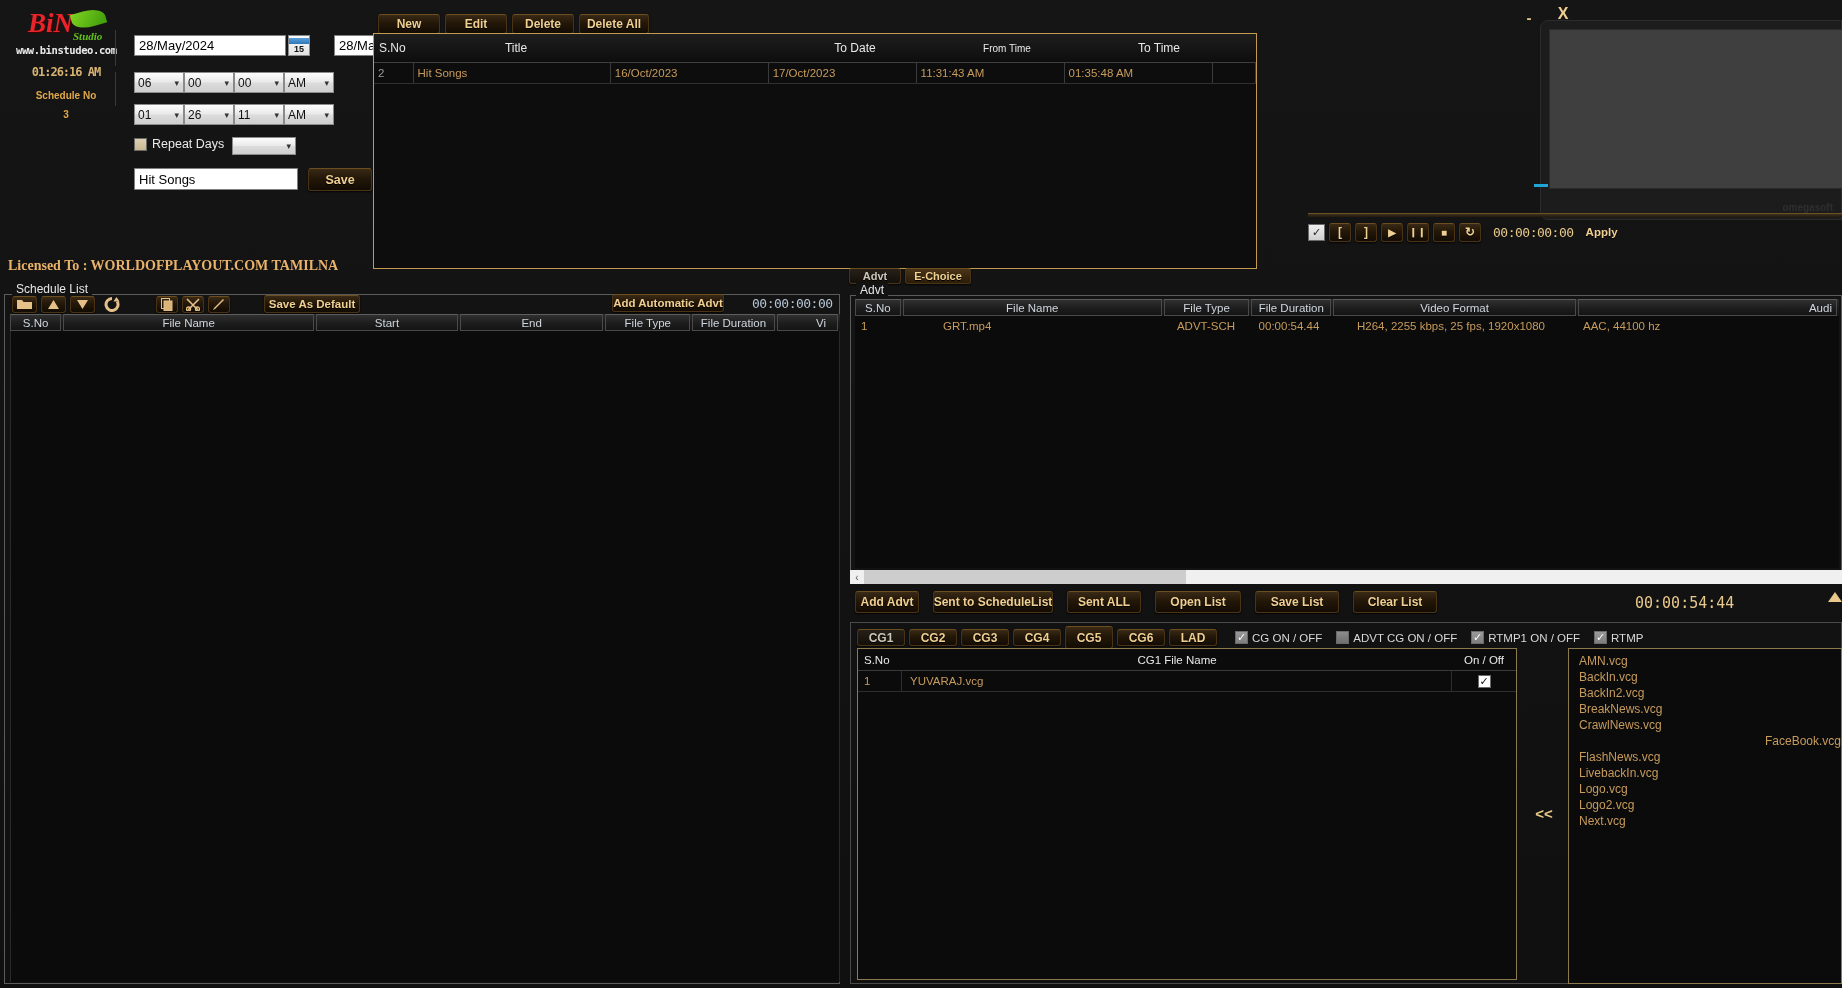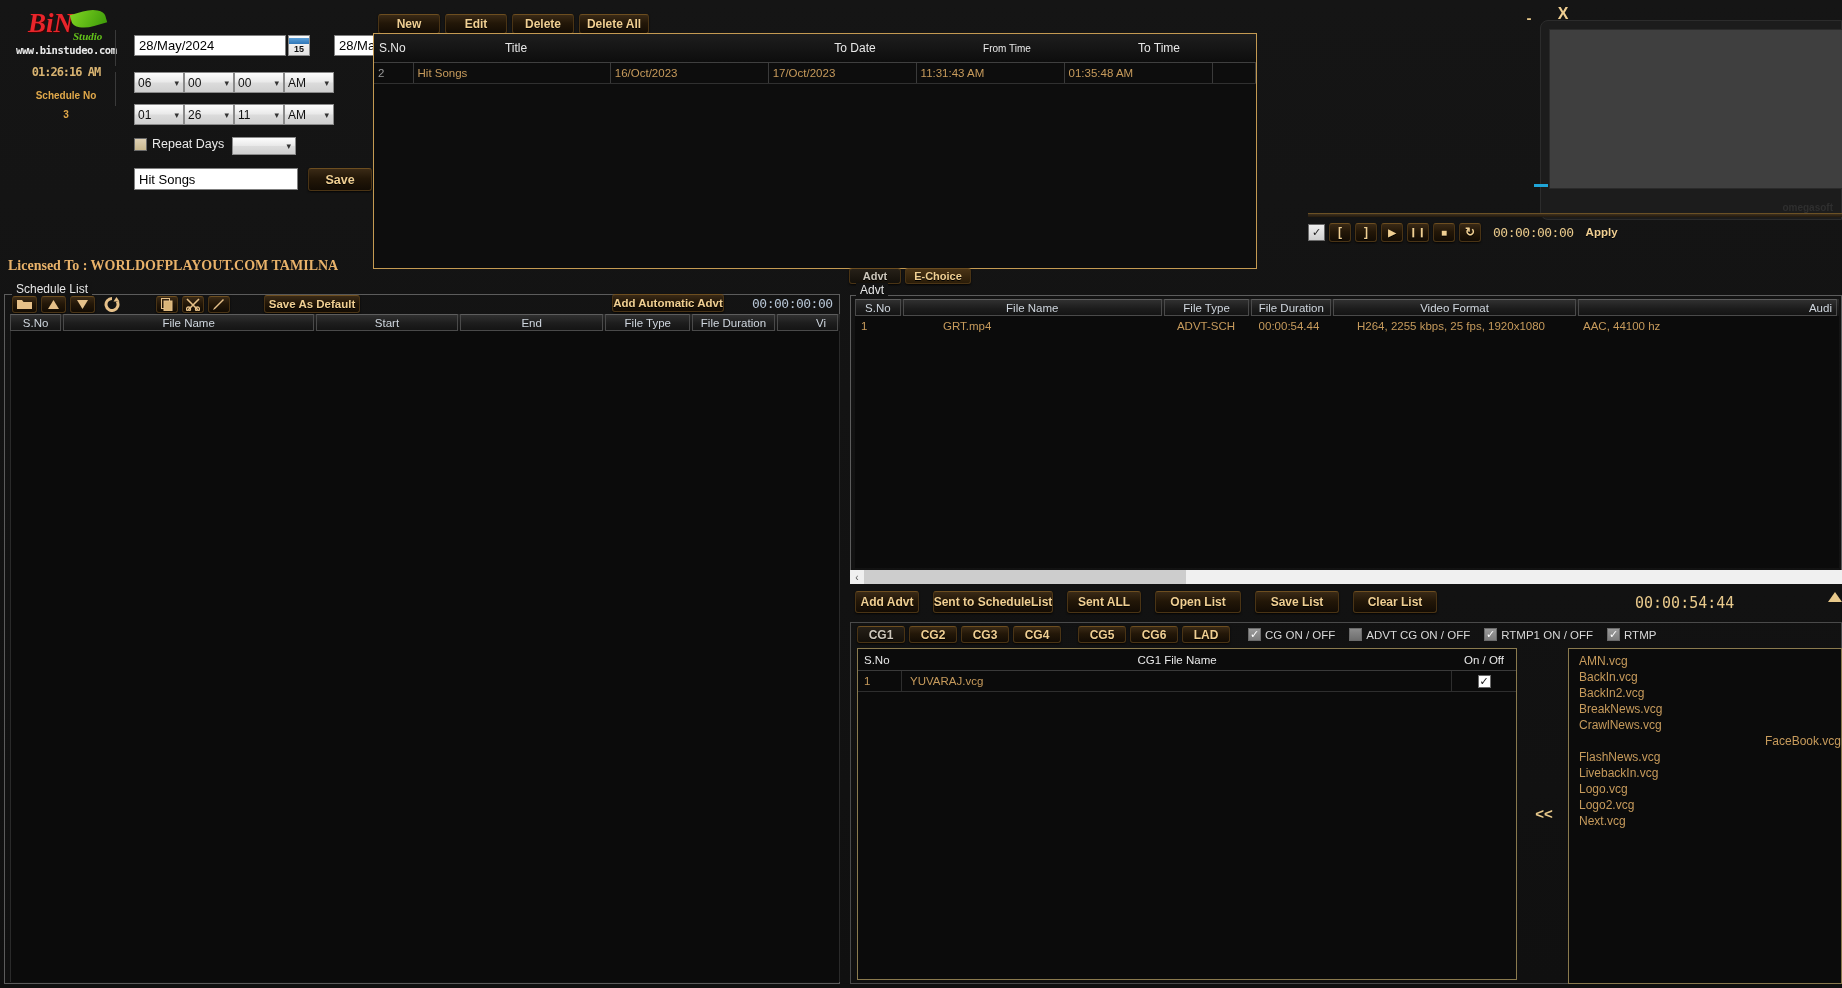--- a/index.html
+++ b/index.html
@@ -319,21 +319,21 @@
   <div class="lcd gold" style="position:absolute;left:1635px;top:594px;font-size:15px;letter-spacing:0px;">00:00:54:44</div>
   <div style="position:absolute;left:1828px;top:592px;width:0;height:0;border-left:7px solid transparent;border-right:7px solid transparent;border-bottom:10px solid #e8c98b;"></div>
 
   <div class="panel-line" style="left:850px;top:622px;width:992px;height:362px;border-color:#4a4a4a;"></div>
 
   <div style="position:absolute;left:857px;top:626px;display:flex;gap:4px;align-items:center;">
     <div class="btn" style="width:48px;height:17px;color:#cdc7bb;background:linear-gradient(180deg,#262018,#14100a);">CG1</div>
     <div class="btn" style="width:48px;height:17px;">CG2</div>
     <div class="btn" style="width:48px;height:17px;">CG3</div>
     <div class="btn" style="width:48px;height:17px;">CG4</div>
-    <div class="btn" style="width:48px;height:17px;margin-left:13px;">CG5</div>
+    <div class="btn" style="width:48px;height:23px;">CG5</div>
     <div class="btn" style="width:48px;height:17px;">CG6</div>
     <div class="btn" style="width:48px;height:17px;">LAD</div>
 
     <div style="display:flex;align-items:center;gap:4px;margin-left:14px;">
       <div class="chk" style="background:linear-gradient(180deg,#9a9a9a,#7e7e7e);color:#fff;">✓</div>
       <span style="font-size:11.5px;color:#d9d9d9;">CG ON / OFF</span>
     </div>
     <div style="display:flex;align-items:center;gap:4px;margin-left:10px;">
       <div class="chk" style="background:linear-gradient(180deg,#8c8c8c,#6f6f6f);"></div>
       <span style="font-size:11.5px;color:#d9d9d9;">ADVT CG ON / OFF</span>

